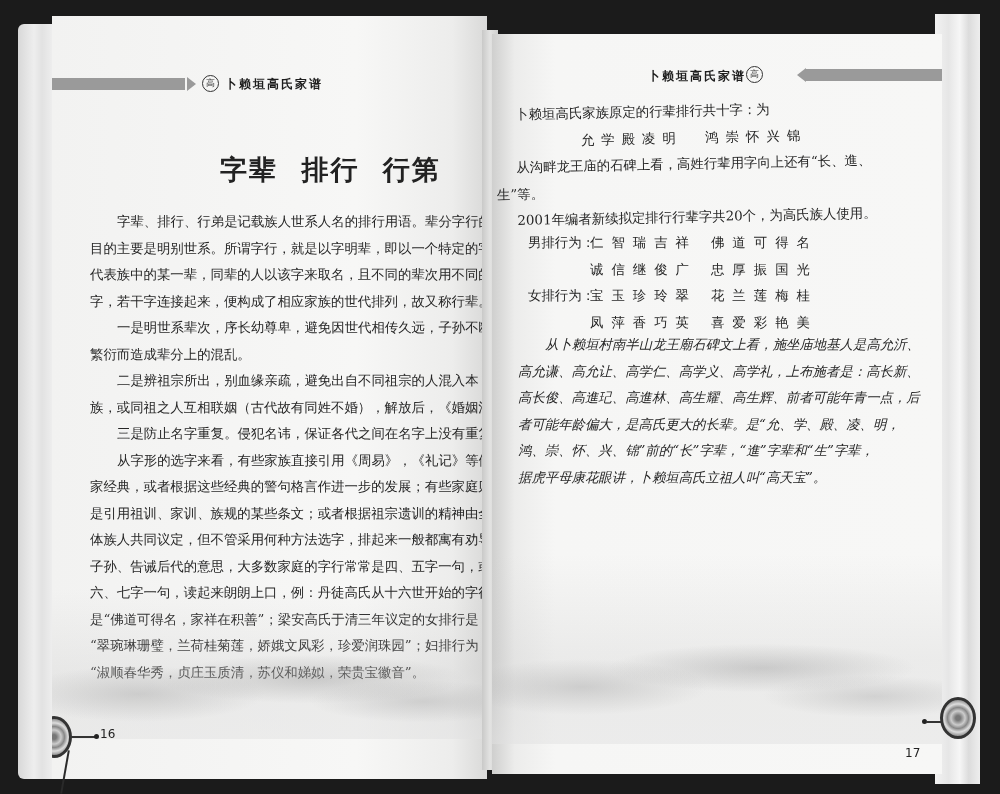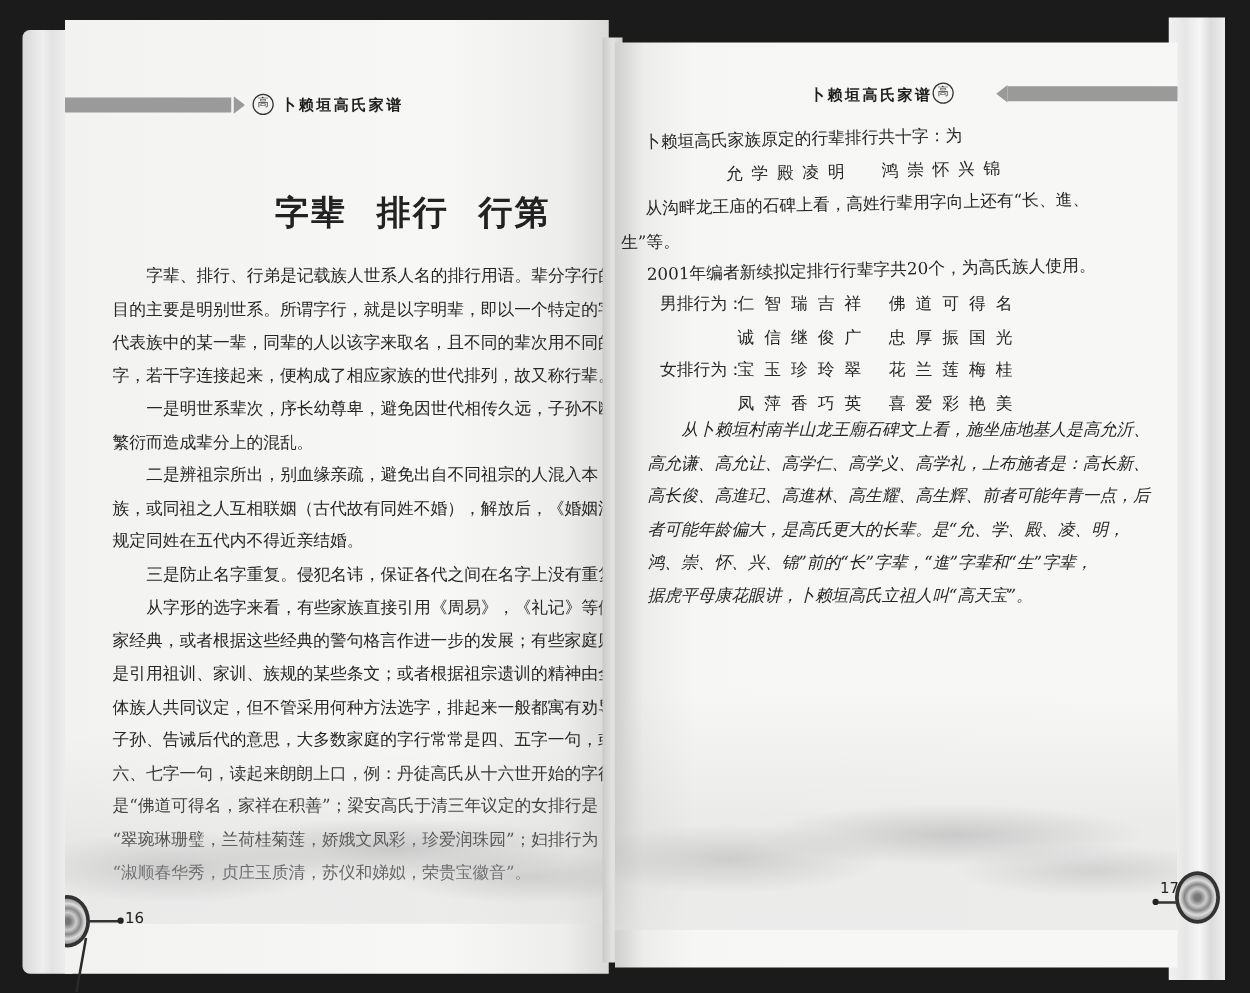--- a/index.html
+++ b/index.html
@@ -69,21 +69,20 @@
 
     <div class="para" style="left:38px;top:193px;">
       <span class="ln" style="text-indent:27px">字辈、排行、行弟是记载族人世系人名的排行用语。辈分字行的</span>
       <span class="ln">目的主要是明别世系。所谓字行，就是以字明辈，即以一个特定的字</span>
       <span class="ln">代表族中的某一辈，同辈的人以该字来取名，且不同的辈次用不同的</span>
       <span class="ln">字，若干字连接起来，便构成了相应家族的世代排列，故又称行辈。</span>
       <span class="ln" style="text-indent:27px">一是明世系辈次，序长幼尊卑，避免因世代相传久远，子孙不断</span>
       <span class="ln">繁衍而造成辈分上的混乱。</span>
       <span class="ln" style="text-indent:27px">二是辨祖宗所出，别血缘亲疏，避免出自不同祖宗的人混入本</span>
       <span class="ln">族，或同祖之人互相联姻（古代故有同姓不婚），解放后，《婚姻法》</span>
-      <span class="ln">规定同姓在五代内不得近亲结婚。</span>
       <span class="ln" style="text-indent:27px">三是防止名字重复。侵犯名讳，保证各代之间在名字上没有重复。</span>
       <span class="ln" style="text-indent:27px">从字形的选字来看，有些家族直接引用《周易》，《礼记》等儒</span>
       <span class="ln">家经典，或者根据这些经典的警句格言作进一步的发展；有些家庭则</span>
       <span class="ln">是引用祖训、家训、族规的某些条文；或者根据祖宗遗训的精神由全</span>
       <span class="ln">体族人共同议定，但不管采用何种方法选字，排起来一般都寓有劝导</span>
       <span class="ln">子孙、告诫后代的意思，大多数家庭的字行常常是四、五字一句，或</span>
       <span class="ln">六、七字一句，读起来朗朗上口，例：丹徒高氏从十六世开始的字行</span>
       <span class="ln">是“佛道可得名，家祥在积善”；梁安高氏于清三年议定的女排行是</span>
       <span class="ln">“翠琬琳珊璧，兰荷桂菊莲，娇娥文凤彩，珍爱润珠园”；妇排行为</span>
       <span class="ln">“淑顺春华秀，贞庄玉质清，苏仪和娣姒，荣贵宝徽音”。</span>
@@ -142,20 +141,20 @@
     <div class="para" style="left:26px;top:298px;font-style:italic;">
       <span class="ln" style="text-indent:27px">从卜赖垣村南半山龙王廟石碑文上看，施坐庙地基人是高允沂、</span>
       <span class="ln">高允谦、高允让、高学仁、高学义、高学礼，上布施者是：高长新、</span>
       <span class="ln">高长俊、高進玘、高進林、高生耀、高生辉、前者可能年青一点，后</span>
       <span class="ln">者可能年龄偏大，是高氏更大的长辈。是“允、学、殿、凌、明，</span>
       <span class="ln">鸿、崇、怀、兴、锦”前的“长”字辈，“進”字辈和“生”字辈，</span>
       <span class="ln">据虎平母康花眼讲，卜赖垣高氏立祖人叫“高天宝”。</span>
     </div>
 
     <div class="mountains" style="bottom:30px;height:190px;"></div>
-    <div class="folio" style="left:413px;top:669px;margin-left:23px;">17</div>
+    <div class="folio" style="left:413px;top:712px;">17</div>
     <div class="folio-dot" style="left:430px;top:685px;"></div>
     <div class="folio-line" style="left:434px;top:687px;width:20px;"></div>
   </div>
   <div class="medallion" style="left:940px;top:697px;"></div>
 
   <div class="bookmark"></div>
 </div>
 
 </body></html>

